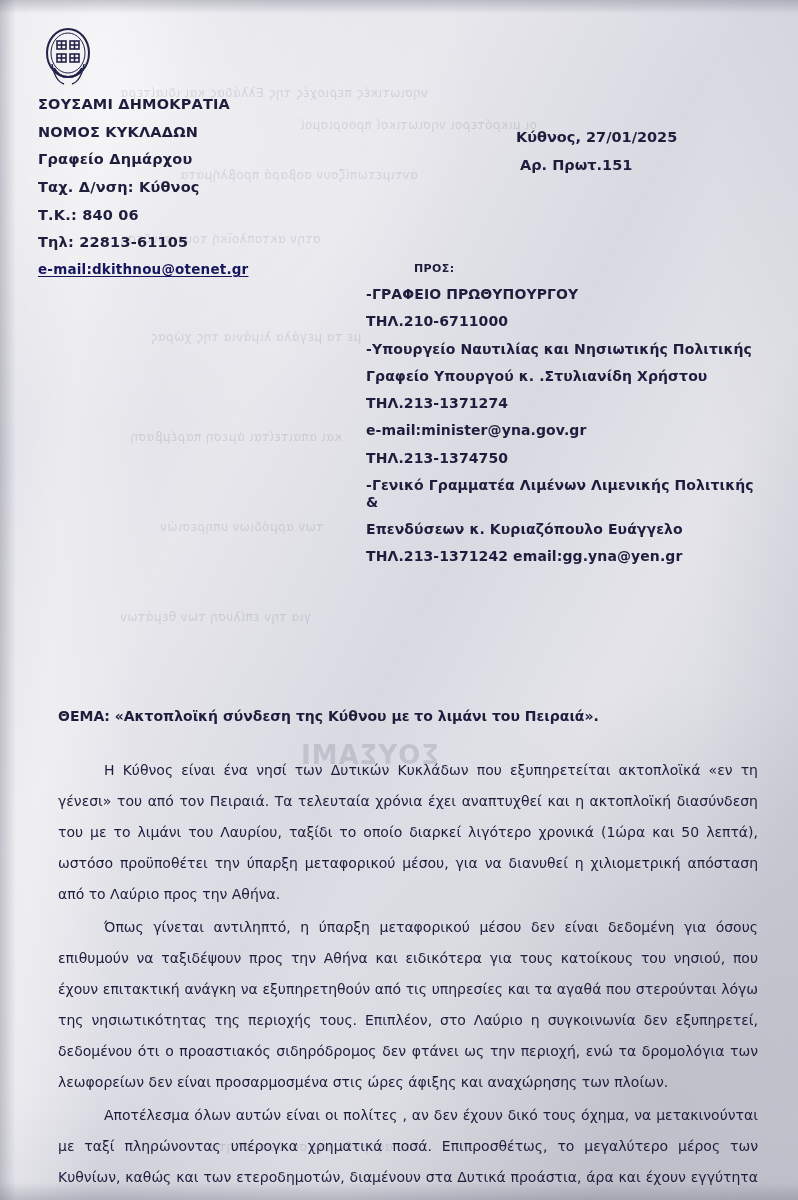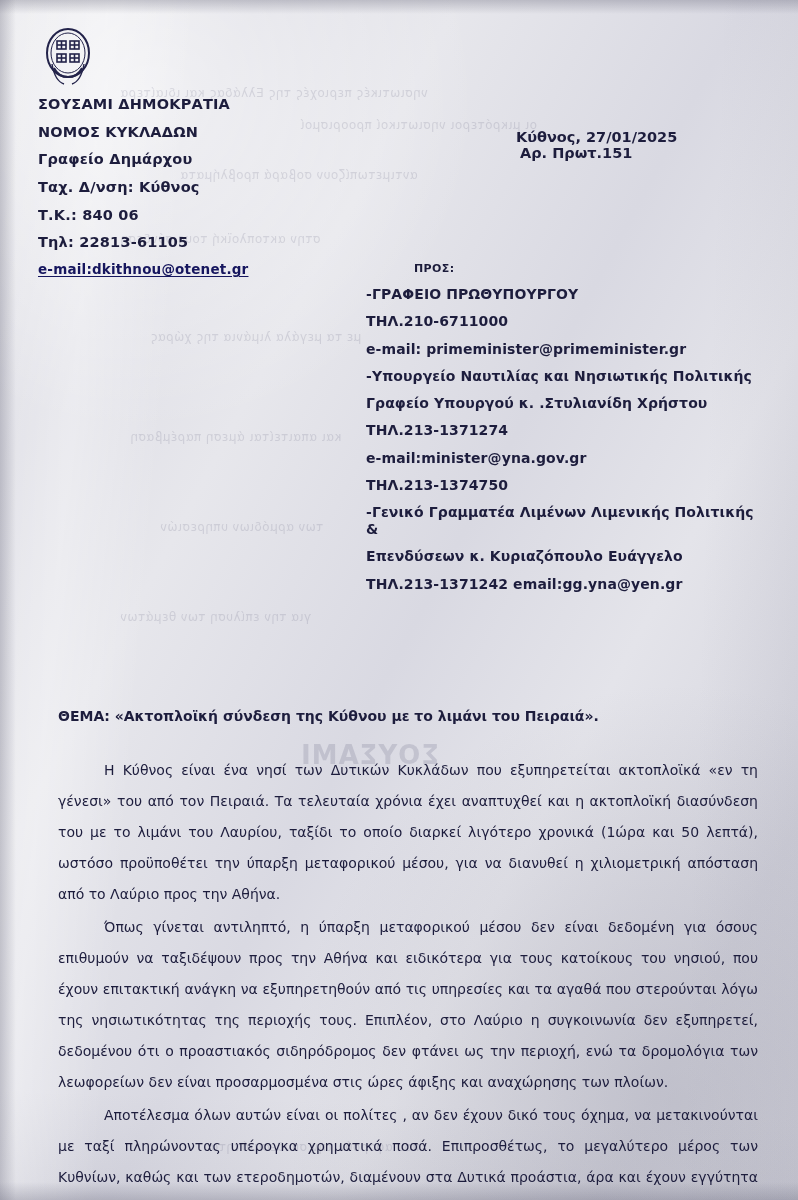--- a/index.html
+++ b/index.html
@@ -95,20 +95,21 @@
   
   .dateblock {
     position: absolute;
     left: 516px;
     top: 129px;
     font-size: 14.5px;
     font-weight: bold;
     color: #1d1d3d;
   }
   .dateblock .prot {
+    margin-top: 12px;
     margin-left: 4px;
   }
 
   
   .recipients {
     position: absolute;
     left: 366px;
     top: 262px;
     width: 400px;
   }
@@ -230,21 +231,20 @@
 
     <div class="dateblock">
       <div>Κύθνος, 27/01/2025</div>
       <div class="prot">Αρ. Πρωτ.151</div>
     </div>
 
     <div class="recipients">
       <div class="rec-head">ΠΡΟΣ:</div>
       <div class="rec-line">-ΓΡΑΦΕΙΟ ΠΡΩΘΥΠΟΥΡΓΟΥ</div>
       <div class="rec-line">ΤΗΛ.210-6711000</div>
-      <div class="rec-line">e-mail: primeminister@primeminister.gr</div>
       <div class="rec-line"> -Υπουργείο Ναυτιλίας και Νησιωτικής Πολιτικής</div>
       <div class="rec-line">Γραφείο Υπουργού κ. .Στυλιανίδη Χρήστου</div>
       <div class="rec-line">ΤΗΛ.213-1371274</div>
       <div class="rec-line">e-mail:minister@yna.gov.gr</div>
       <div class="rec-line">ΤΗΛ.213-1374750</div>
       <div class="rec-line">-Γενικό Γραμματέα Λιμένων Λιμενικής Πολιτικής &amp;</div>
       <div class="rec-line">Επενδύσεων κ. Κυριαζόπουλο Ευάγγελο</div>
       <div class="rec-line">ΤΗΛ.213-1371242 email:gg.yna@yen.gr</div>
     </div>
 

